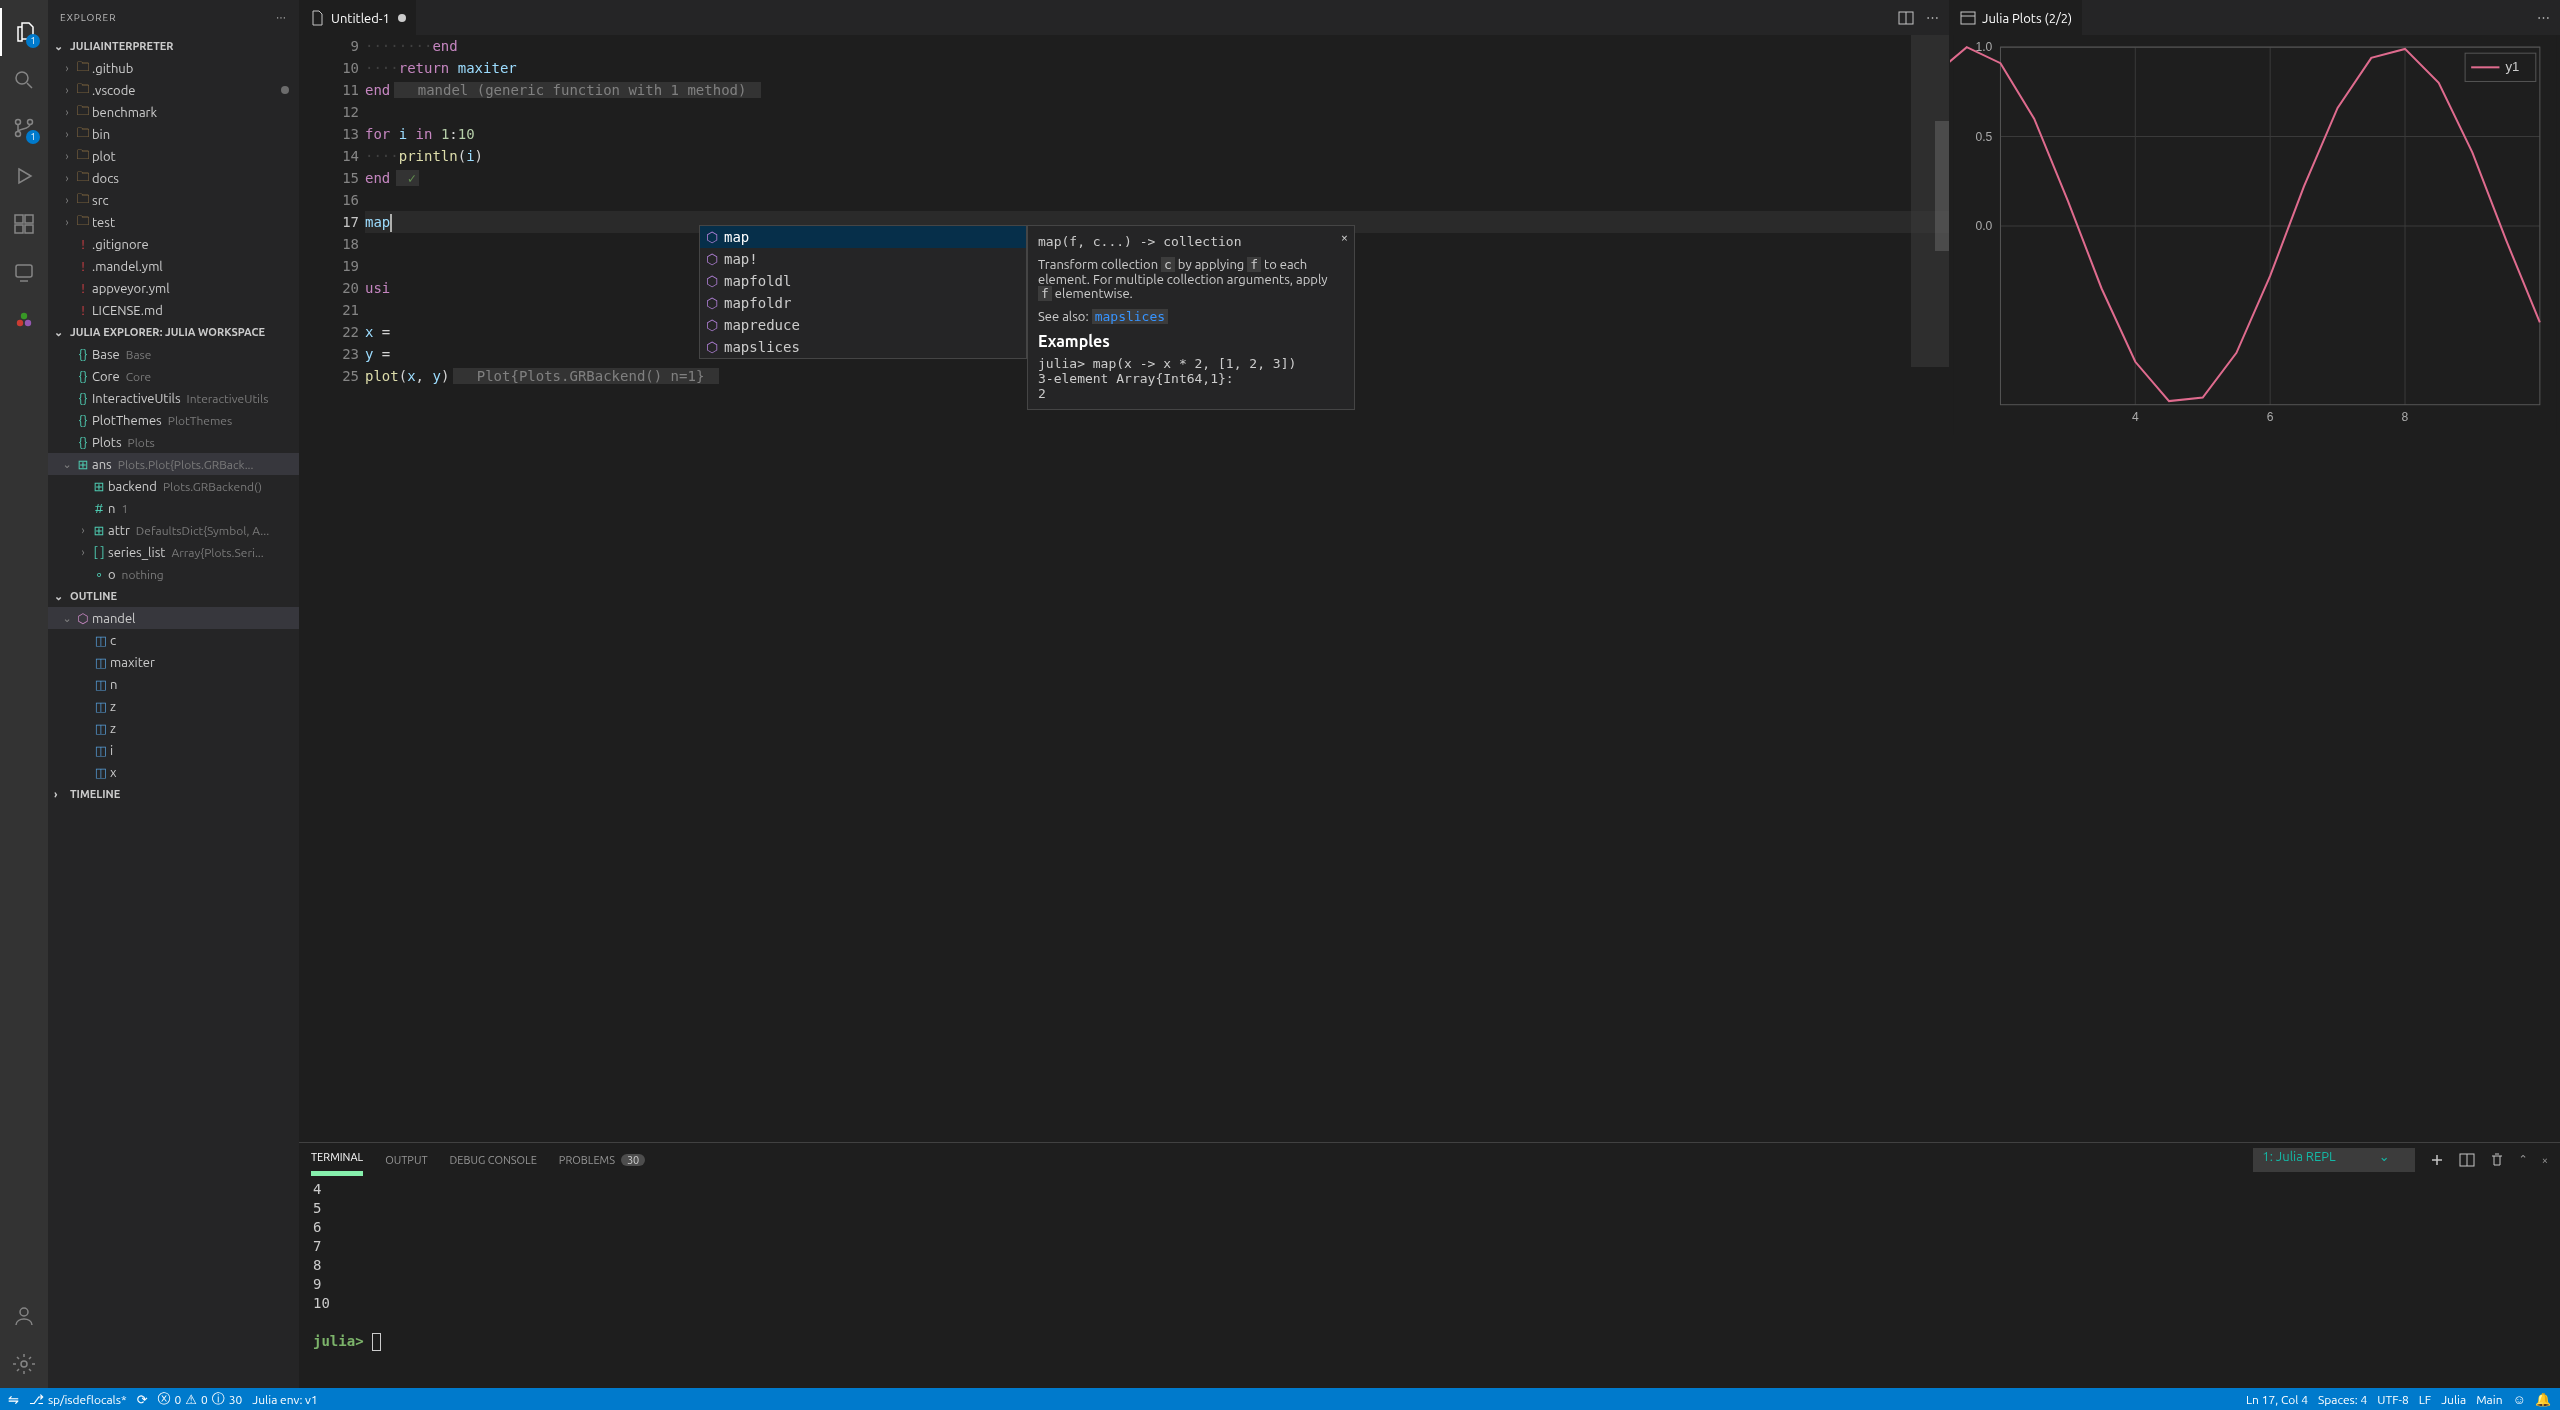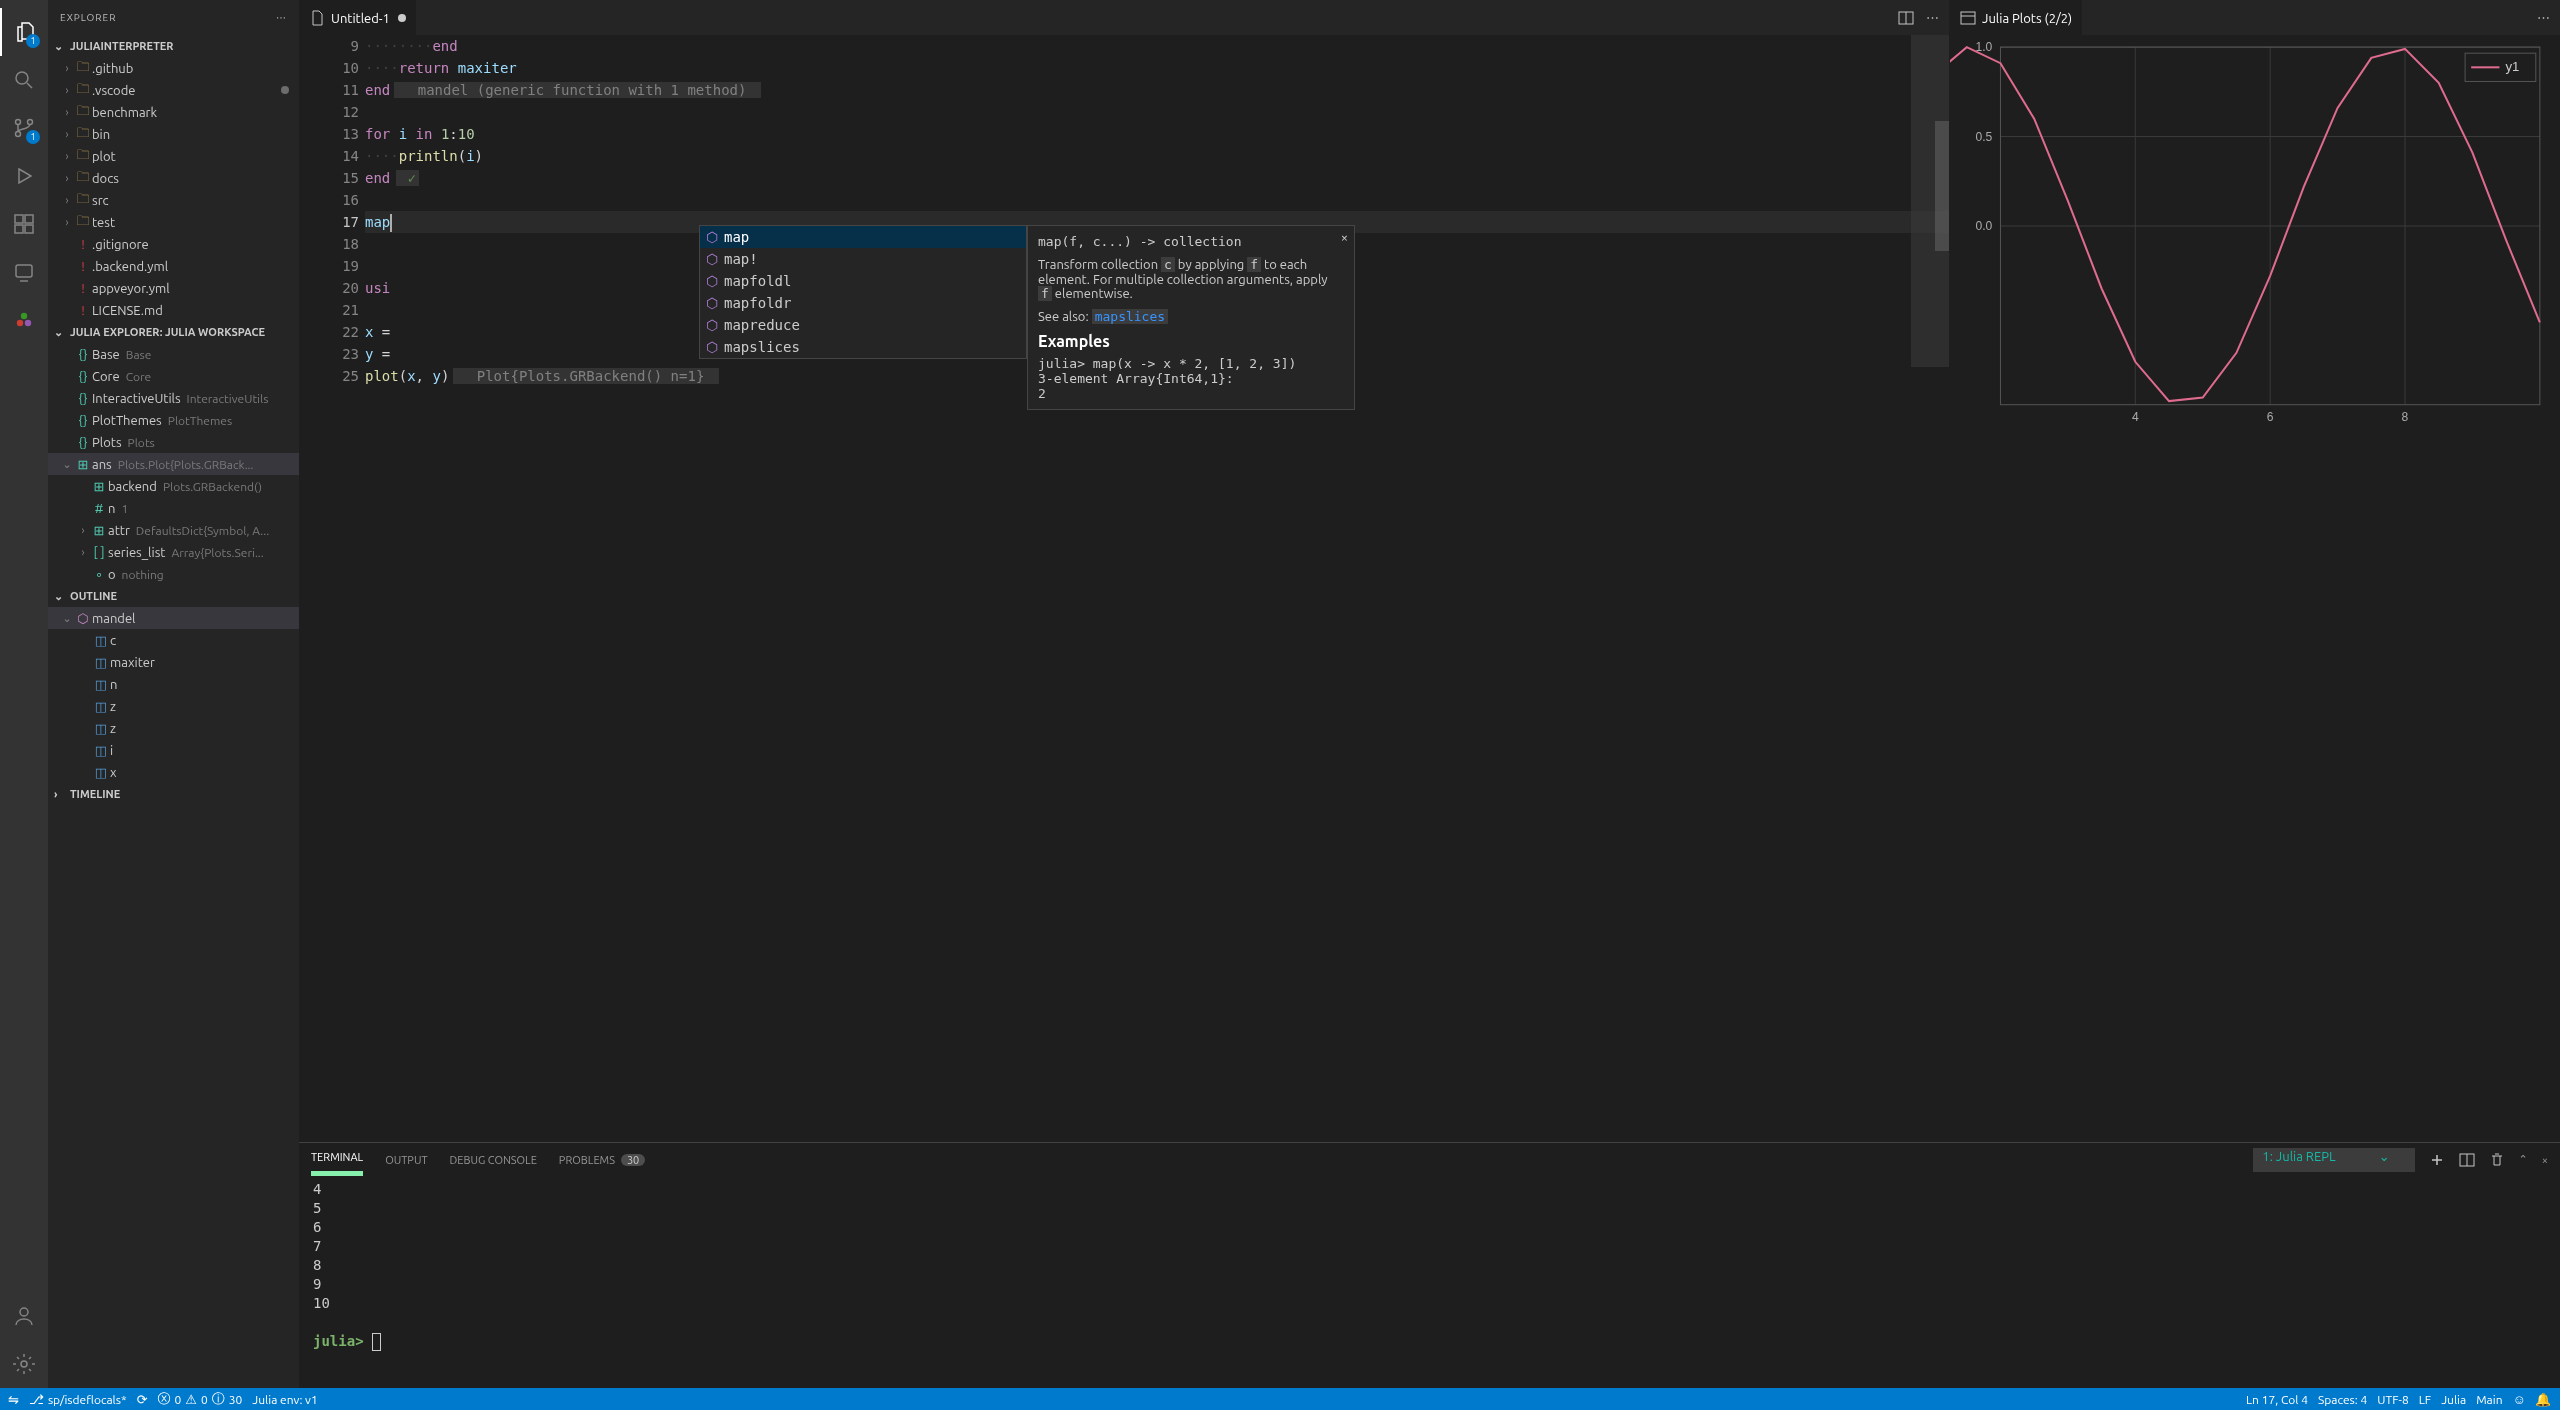--- a/index.html
+++ b/index.html
@@ -229,21 +229,21 @@
             <span>test</span>
           </div>
           <div class="tree-item" style="padding-left: 12px;">
             <span class="chev"></span>
             <span class="icon file-icon-red">!</span>
             <span>.gitignore</span>
           </div>
           <div class="tree-item" style="padding-left: 12px;">
             <span class="chev"></span>
             <span class="icon file-icon-red">!</span>
-            <span>.backend.yml</span>
+            <span>.mandel.yml</span>
           </div>
           <div class="tree-item" style="padding-left: 12px;">
             <span class="chev"></span>
             <span class="icon file-icon-red">!</span>
             <span>appveyor.yml</span>
           </div>
           <div class="tree-item" style="padding-left: 12px;">
             <span class="chev"></span>
             <span class="icon file-icon-red">!</span>
             <span>LICENSE.md</span>

